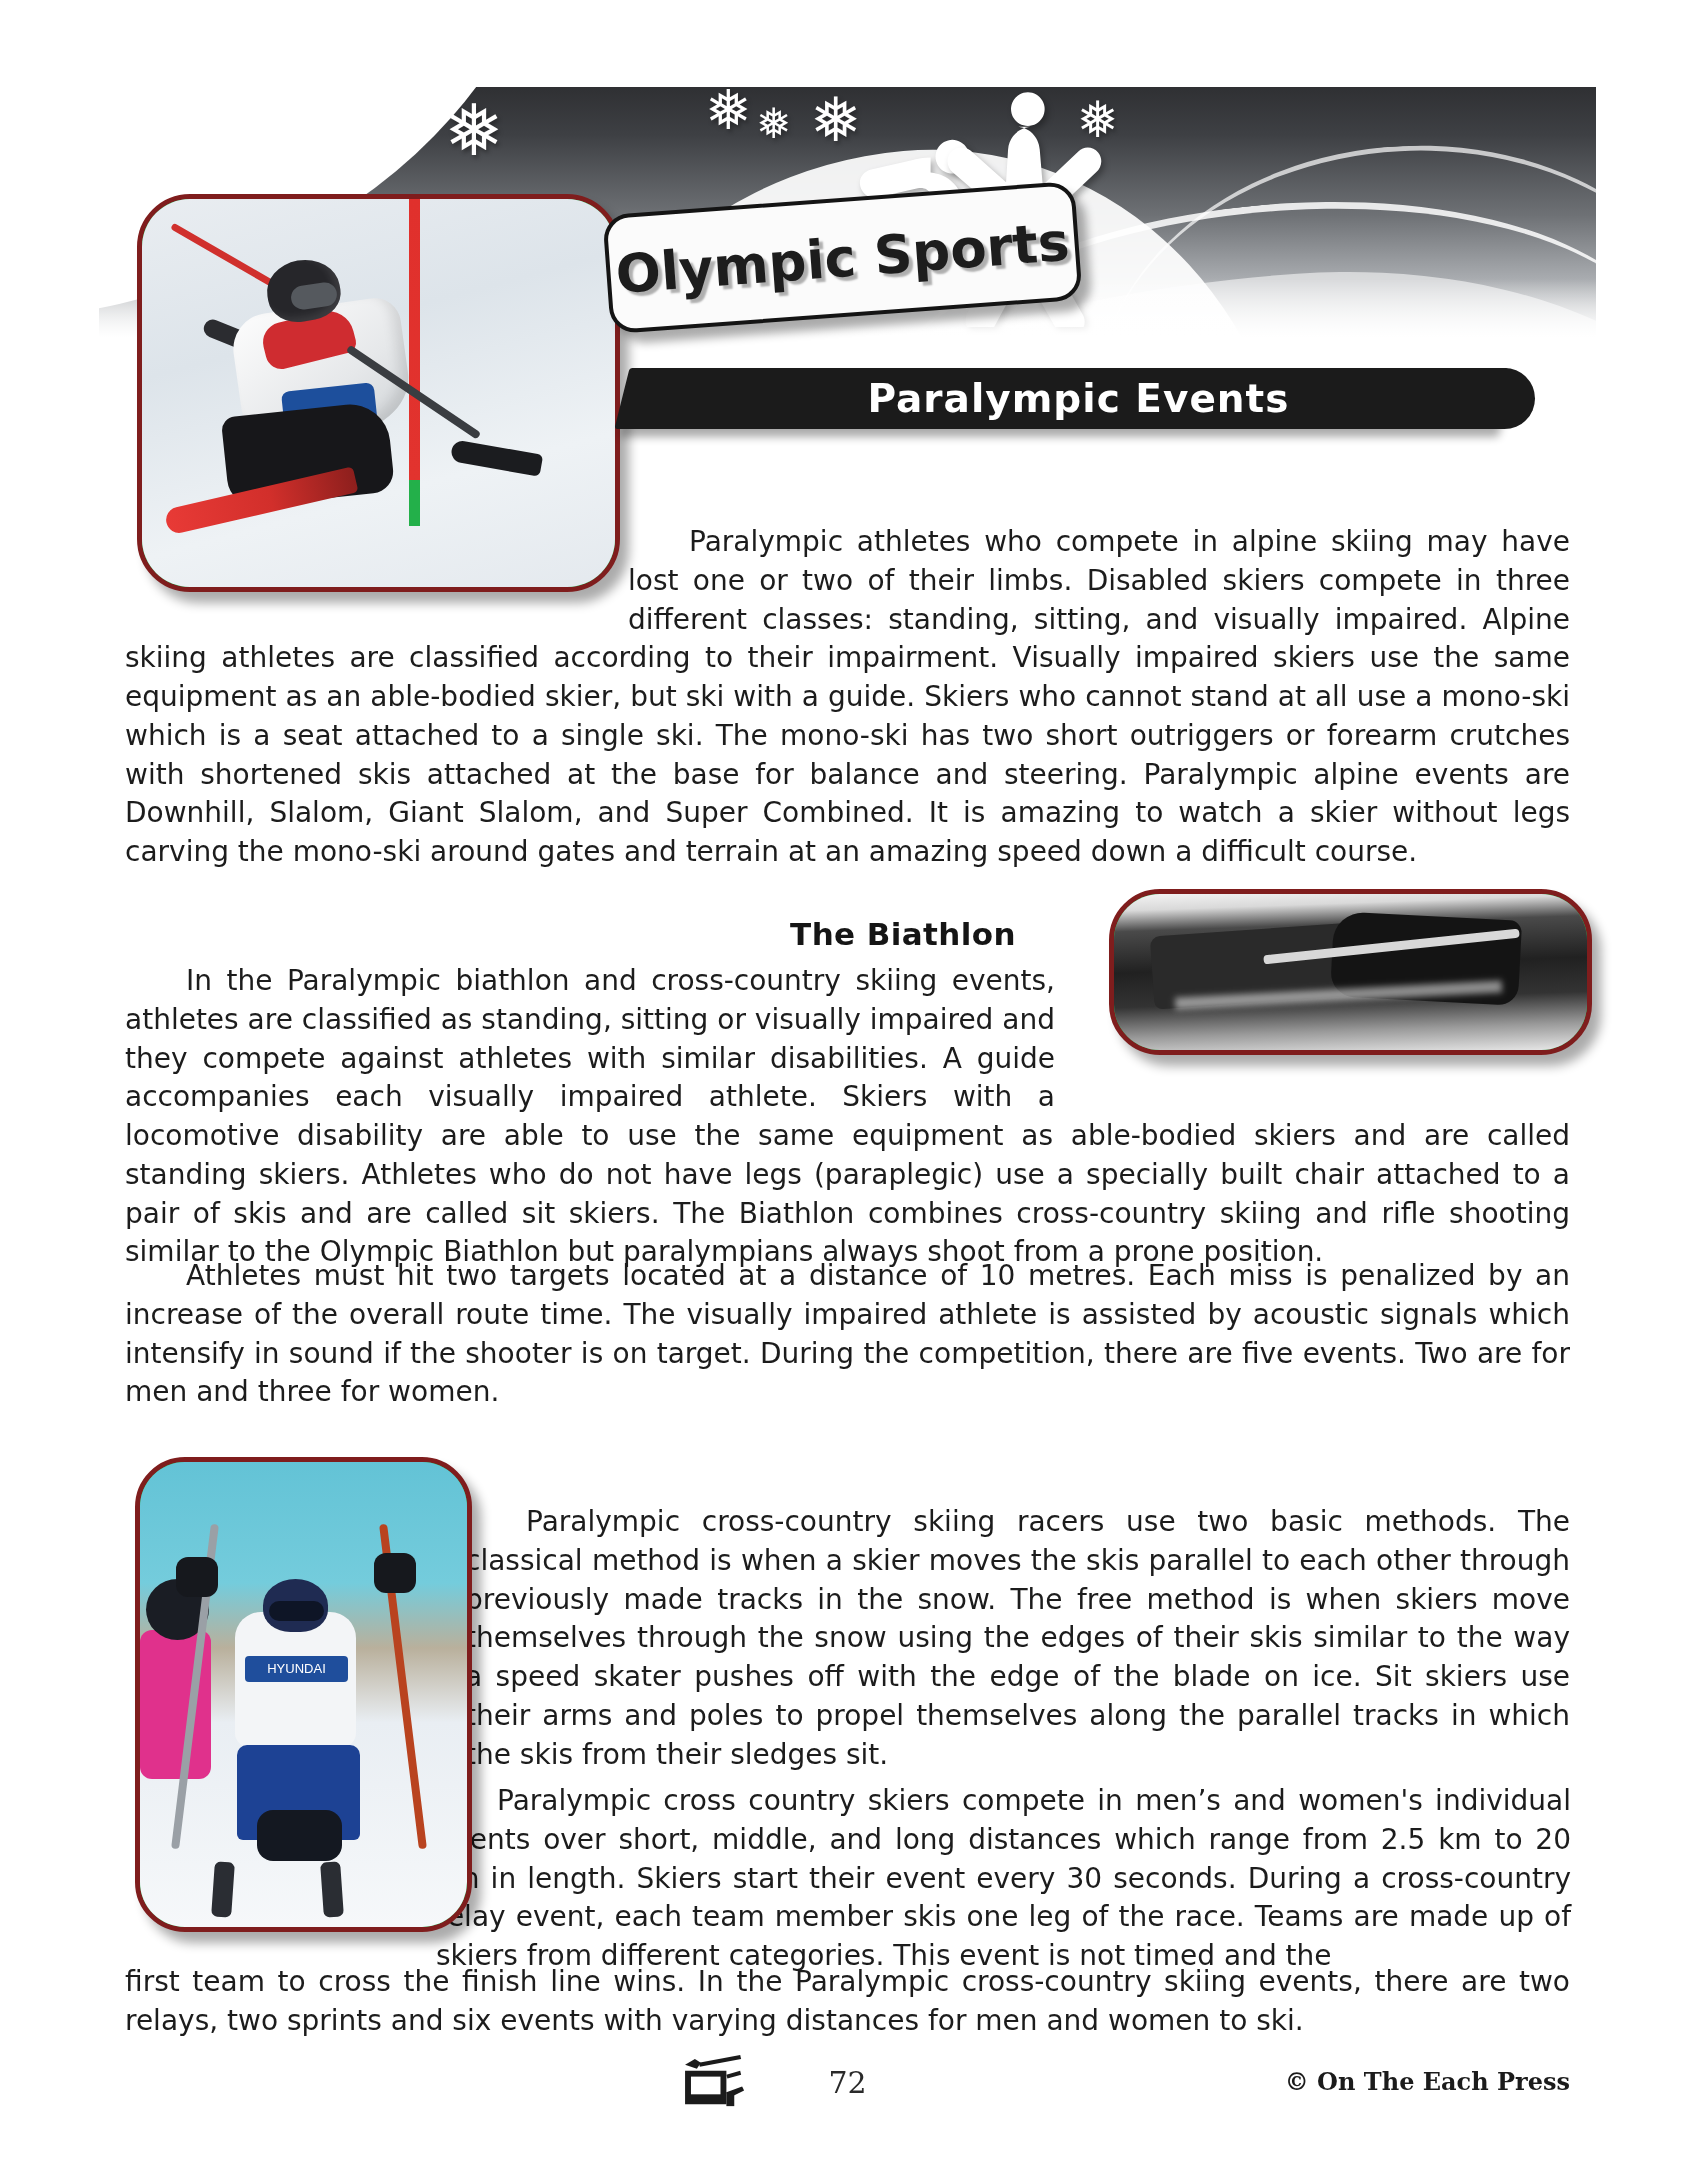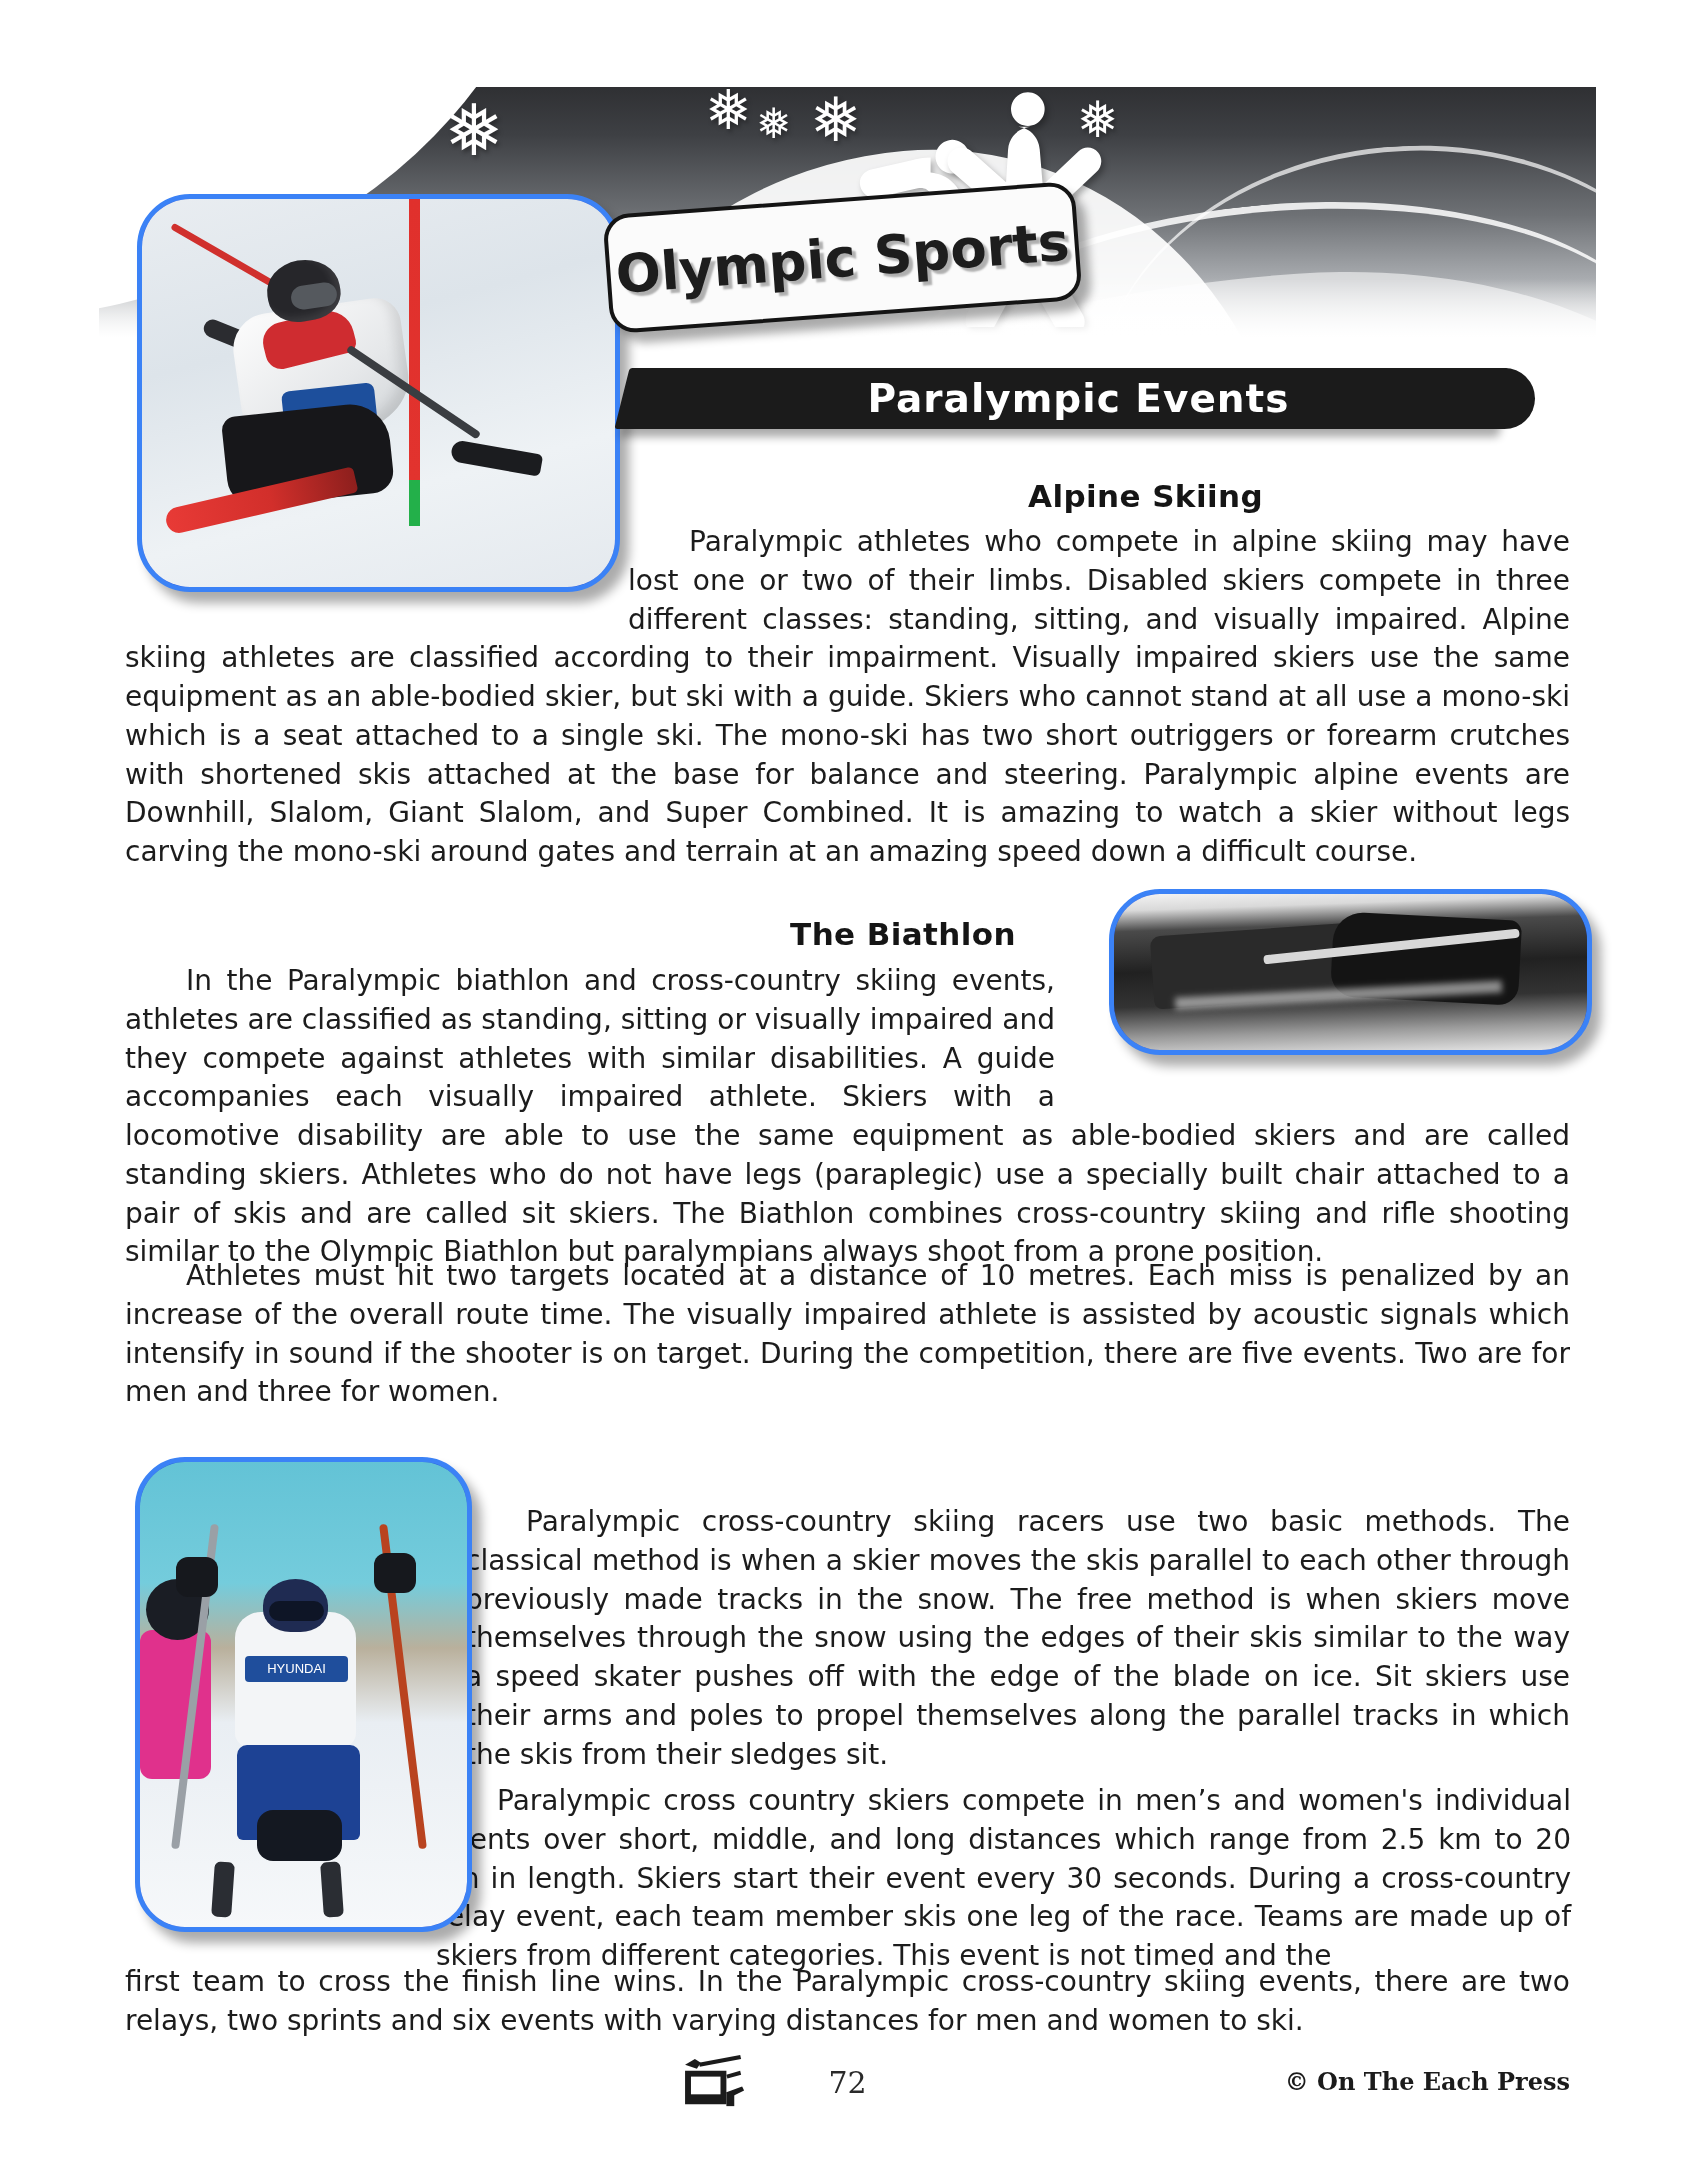--- a/index.html
+++ b/index.html
@@ -145,24 +145,24 @@
     font-weight: bold;
     font-size: 39px;
     letter-spacing: 1px;
     z-index: 8;
     white-space: nowrap;
   }
 
   
   .photo {
     position: absolute;
-    border: 5px solid #3b82f6;
+    border: 5px solid #7f1d1d;
     overflow: hidden;
     box-shadow: 9px 11px 11px rgba(0,0,0,0.33);
-    background: #1d4ed8;
+    background: #22c55e;
     z-index: 5;
   }
   .photo-alpine {
     left: 137px; top: 194px;
     width: 473px; height: 388px;
     border-radius: 53px 53px 53px 53px;
   }
   .photo-biathlon {
     left: 1109px; top: 889px;
     width: 473px; height: 156px;
@@ -550,21 +550,20 @@
     <div class="xc-figure"></div>
     <div class="xc-helmet"></div>
     <div class="xc-visor"></div>
     <div class="xc-hyundai">HYUNDAI</div>
     <div class="xc-sled"></div>
     <div class="xc-leg"></div>
     <div class="xc-ski-l"></div>
     <div class="xc-ski-r"></div>
   </div>
 
-  <h2 class="section-heading blk" id="alpine-heading">Alpine Skiing</h2>
 
   <div class="blk" id="alpine-para">
     <div class="wrap-left"></div>
     <p class="body-text">Paralympic athletes who compete in alpine skiing may have lost one or two of their limbs. Disabled skiers compete in three different classes: standing, sitting, and visually impaired. Alpine skiing athletes are classified according to their impairment. Visually impaired skiers use the same equipment as an able-bodied skier, but ski with a guide. Skiers who cannot stand at all use a mono-ski which is a seat attached to a single ski. The mono-ski has two short outriggers or forearm crutches with shortened skis attached at the base for balance and steering. Paralympic alpine events are Downhill, Slalom, Giant Slalom, and Super Combined. It is amazing to watch a skier without legs carving the mono-ski around gates and terrain at an amazing speed down a difficult course.</p>
   </div>
 
   <h2 class="section-heading blk" id="biathlon-heading">The Biathlon</h2>
 
   <div class="blk" id="biathlon-para">
     <div class="wrap-right"></div>

